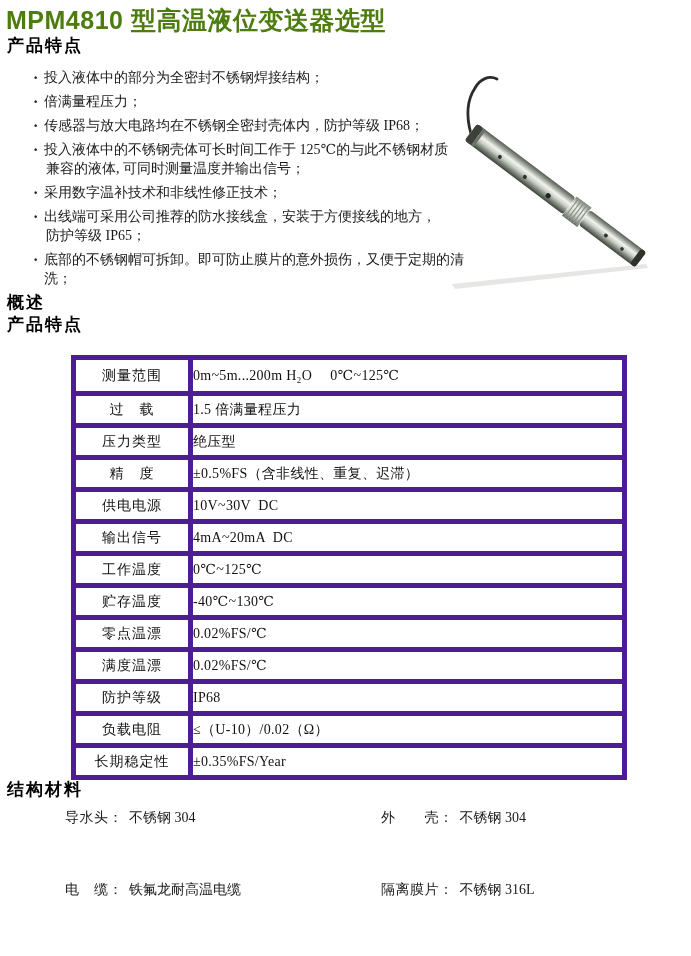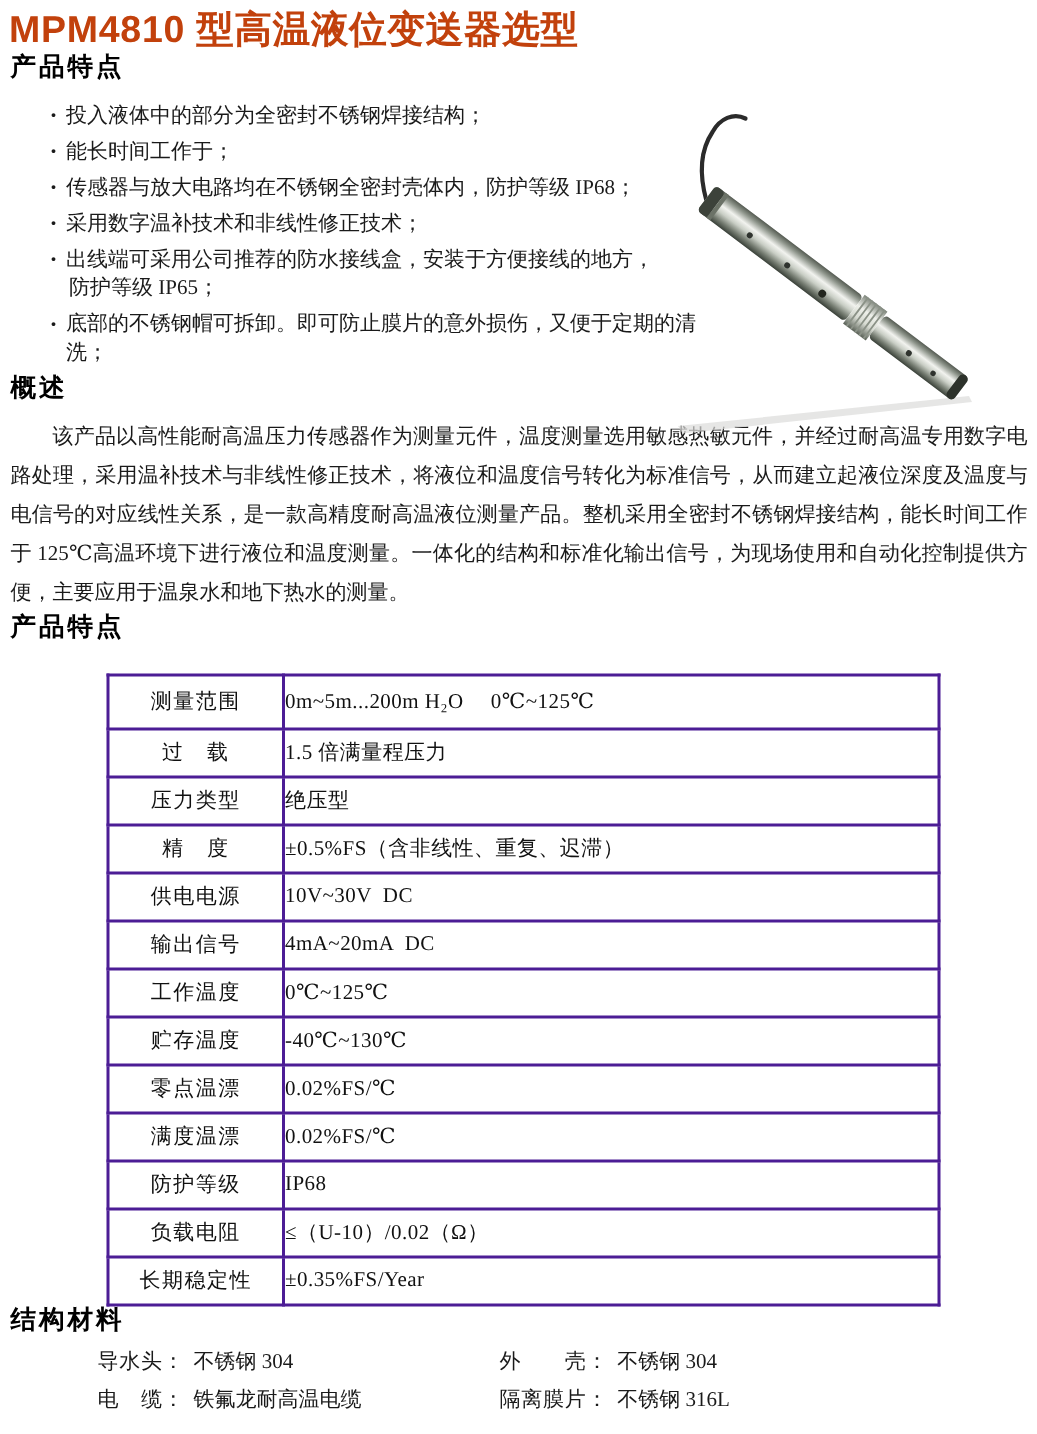--- a/index.html
+++ b/index.html
@@ -8,21 +8,21 @@
     width:691px; height:956px; overflow:hidden;
     font-family:"Liberation Serif","DejaVu Serif",serif;
     color:#151515;
   }
   .page { position:relative; width:691px; height:956px; background:#fff; }
 
   .doc-title {
     margin:4px 13px 0 6px;
     font-family:"Liberation Sans","DejaVu Sans",sans-serif;
     font-size:25px; font-weight:bold; letter-spacing:0.5px;
-    line-height:32px; color:#c2410c;
+    line-height:32px; color:#4d7c0f;
   }
   h2.section-heading {
     font-family:Liberation Mono, monospace;
     font-size:17px; font-weight:bold; letter-spacing:2px;
     margin:0 0 0 7px; line-height:22px; color:#000;
   }
   .h-features { margin-top:25px; }
   .h-overview { margin-top:22px; }
   .h-specs   { margin-top:14px; }
   .h-materials { margin-top:12px; }
@@ -46,33 +46,33 @@
   p.overview-text {
     margin:7px 6px 0 7px; text-indent:2em;
     font-size:14px; line-height:26px; text-align:justify; color:#1a1a1a;
   }
 
   table.spec-table {
     margin:18px 0 0 71px; border-collapse:collapse;
     width:556px; table-layout:fixed;
     font-size:14px; color:#111;
   }
-  table.spec-table td { border:2px solid #4c1d95; padding:0; }
+  table.spec-table td { border:5px solid #4c1d95; padding:0; }
   td.spec-label {
     width:117px; text-align:center; letter-spacing:1px;
   }
   td.spec-value { padding-left:18px; letter-spacing:0.3px; white-space:pre-wrap; }
   tr.spec-row { height:32px; }
   tr.spec-row-first { height:36px; }
 
   .materials-grid {
     margin:4px 0 0 65px;
     display:grid; grid-template-columns:268px 320px;
     grid-auto-rows:24px; row-gap:1px;
-    font-size:14px; color:#1a1a1a; line-height:24px;
+    font-size:14px; color:#1a1a1a; line-height:24px;gap:48px;
   }
   .material-item .mat-label { letter-spacing:0.5px; }
   .material-item .mat-value { margin-left:6px; }
   .mat-col2 { padding-left:0px; }
 
   .product-photo {
     position:absolute; left:450px; top:66px; width:225px; height:232px;
   }
 </style>
 </head>
@@ -83,43 +83,46 @@
   <h1 class="doc-title">MPM4810 型高温液位变送器选型</h1>
 
   <h2 class="section-heading h-features">产品特点</h2>
 
   <ul class="feature-list">
     <li>
       <span class="feature-line">投入液体中的部分为全密封不锈钢焊接结构；</span>
 
     </li>
     <li>
-      <span class="feature-line">能长时间工作于；</span>
+      <span class="feature-line">倍满量程压力；</span>
 
     </li>
     <li>
       <span class="feature-line">传感器与放大电路均在不锈钢全密封壳体内，防护等级 IP68；</span>
 
+    </li>
+    <li>
+      <span class="feature-line">投入液体中的不锈钢壳体可长时间工作于 125℃的与此不锈钢材质</span>
+      <span class="feature-line feature-line2">兼容的液体, 可同时测量温度并输出信号；</span>
     </li>
     <li>
       <span class="feature-line">采用数字温补技术和非线性修正技术；</span>
 
     </li>
     <li>
       <span class="feature-line">出线端可采用公司推荐的防水接线盒，安装于方便接线的地方，</span>
       <span class="feature-line feature-line2">防护等级 IP65；</span>
     </li>
     <li>
       <span class="feature-line">底部的不锈钢帽可拆卸。即可防止膜片的意外损伤，又便于定期的清洗；</span>
 
     </li>
   </ul>
 
   <h2 class="section-heading h-overview">概述</h2>
-  <p class="overview-text">该产品以高性能耐高温压力传感器作为测量元件，温度测量选用敏感热敏元件，并经过耐高温专用数字电路处理，采用温补技术与非线性修正技术，将液位和温度信号转化为标准信号，从而建立起液位深度及温度与电信号的对应线性关系，是一款高精度耐高温液位测量产品。整机采用全密封不锈钢焊接结构，能长时间工作于 125℃高温环境下进行液位和温度测量。一体化的结构和标准化输出信号，为现场使用和自动化控制提供方便，主要应用于温泉水和地下热水的测量。</p>
 
   <h2 class="section-heading h-specs">产品特点</h2>
 
   <table class="spec-table">
     <tbody>
       <tr class="spec-row spec-row-first">
         <td class="spec-label">测量范围</td>
         <td class="spec-value">0m~5m...200m H₂O　 0℃~125℃</td>
       </tr>
       <tr class="spec-row">

